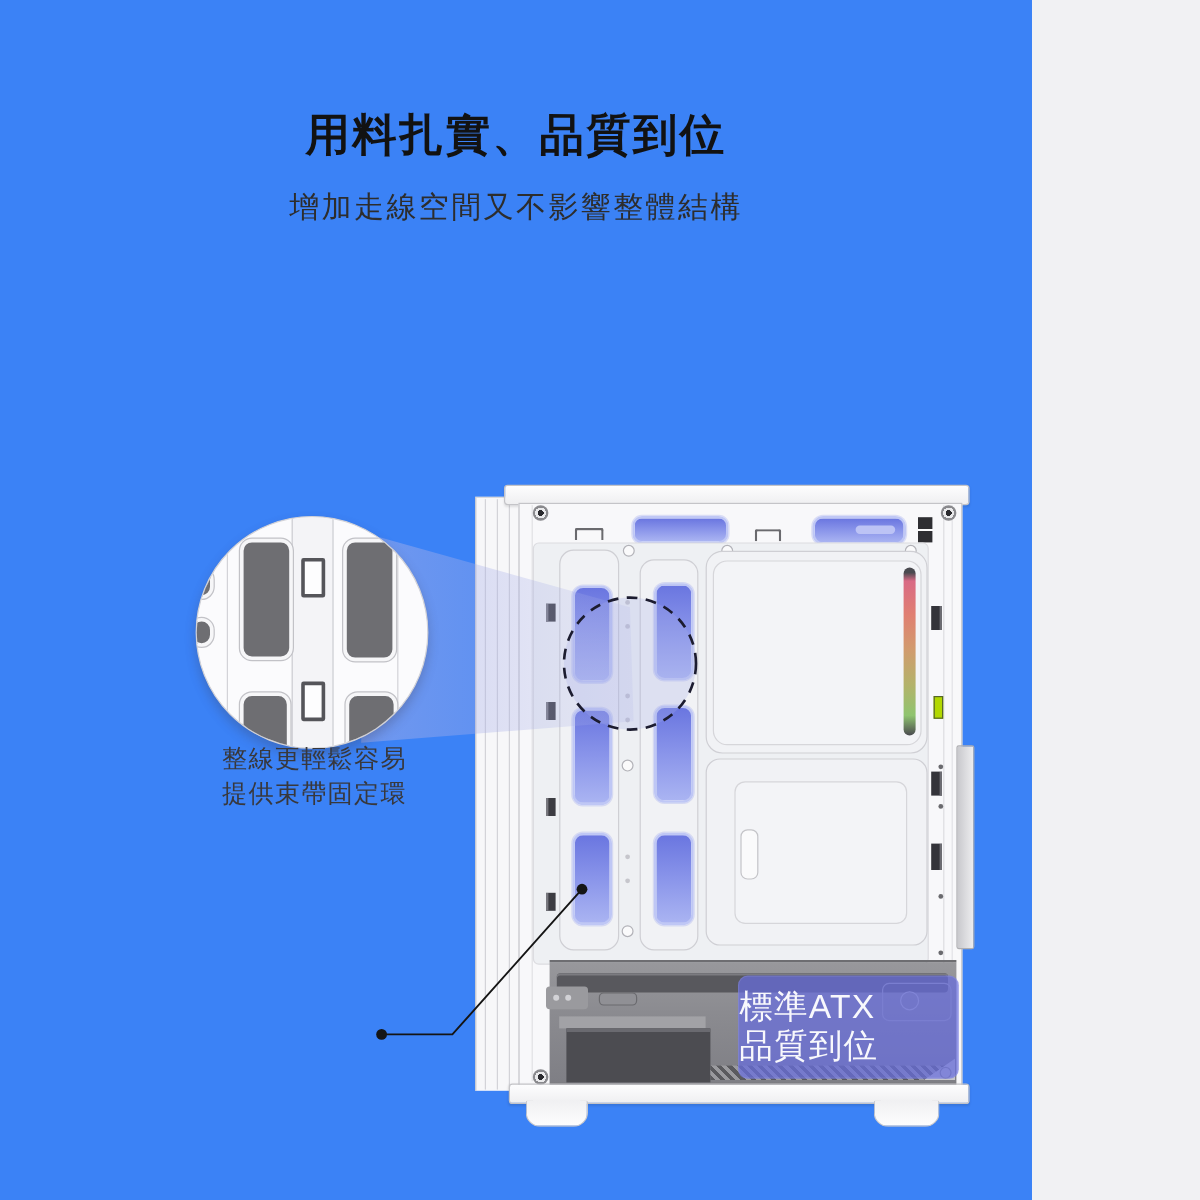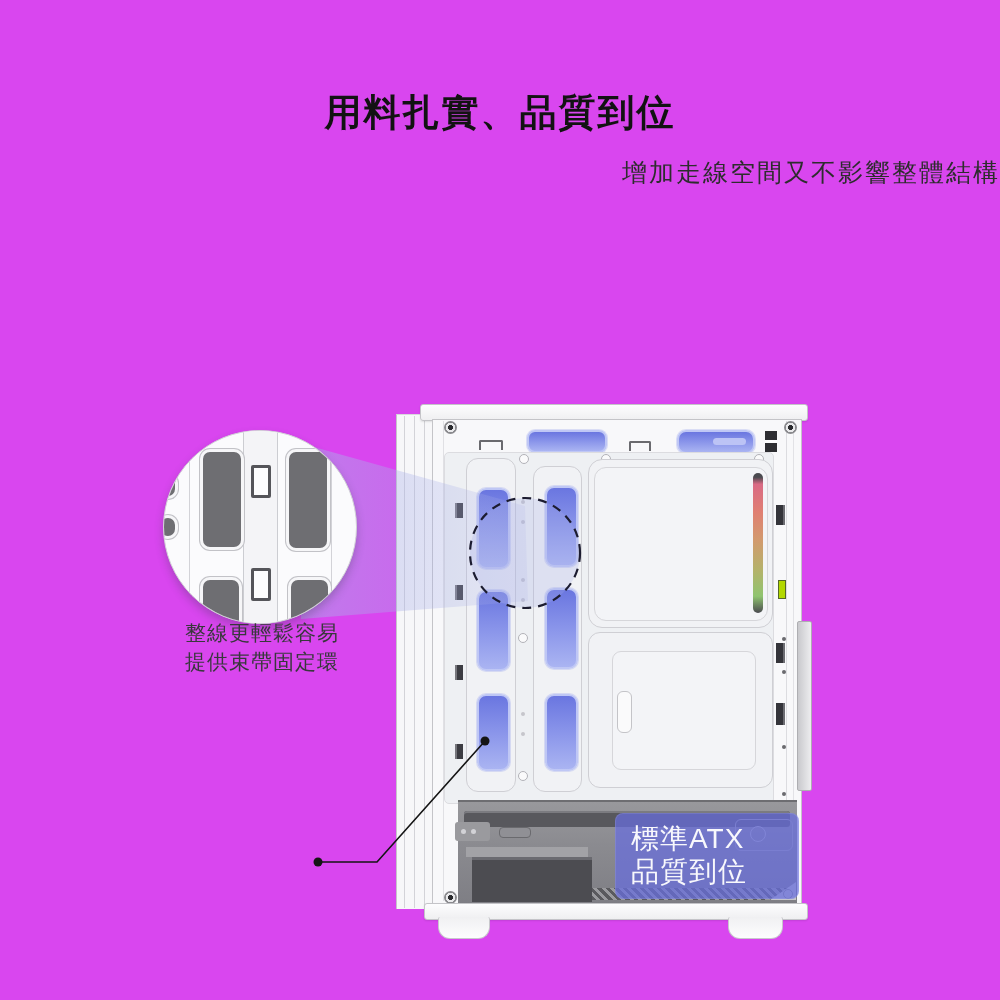--- a/index.html
+++ b/index.html
@@ -1,16 +1,16 @@
 <!DOCTYPE html>
 <html><head>
 <meta charset="utf-8">
 <style>
   html,body{margin:0;padding:0;background:#f1f1f3;}
-  #stage{position:relative;width:1000px;height:1000px;background:#d946ef;overflow:hidden;
+  #stage{position:relative;width:860px;height:1000px;background:#3b82f6;overflow:hidden;
          font-family:"Liberation Sans",sans-serif;}
   .abs{position:absolute;}
   
   .title{position:absolute;left:0;top:88px;width:100%;text-align:center;font-size:37px;
          font-weight:900;color:#121212;letter-spacing:2px;}
   .sub{position:absolute;left:0;width:100%;text-align:center;font-size:25px;color:#2d2d2d;letter-spacing:2px;}
   
   .rail{background:linear-gradient(180deg,#fdfdfe,#efeff1);border:1px solid #c4c4c8;border-radius:3px;
         box-shadow:0 1px 2px rgba(0,0,0,.10);}
   .frame{background:#f8f8fa;border:1px solid #c4c4c8;}
@@ -33,31 +33,31 @@
          background:#fbfbfd;border:1px solid #d2d2d7;overflow:hidden;
          box-shadow:0 5px 9px rgba(60,60,85,.30);z-index:6;}
   .dkhole{position:absolute;background:#6e6e72;border:3px solid #f6f6f8;border-radius:10px;
           box-shadow:0 0 0 1px #c2c2c7;}
   .tieloop{position:absolute;width:14px;height:27px;border:3px solid #55555a;background:#fdfdfe;border-radius:2px;}
   
   .callout{position:absolute;font-size:21px;color:#38383c;line-height:29px;letter-spacing:1px;z-index:7;}
   
   .atxbox{position:absolute;left:615px;top:813px;width:184px;height:86px;border-radius:8px;
           background:rgba(104,109,222,.72);box-shadow:inset 0 0 0 1px rgba(255,255,255,.10);
-          padding:9px 0 0 16px;box-sizing:border-box;z-index:4;}
+          padding:9px 0 0 1px;box-sizing:border-box;z-index:4;}
   .atxbox div{font-size:28px;line-height:33px;color:rgba(255,255,255,.95);letter-spacing:1px;}
   svg.overlay{position:absolute;left:0;top:0;z-index:5;pointer-events:none;}
 </style>
 </head>
 <body>
 
 <div id="stage">
 
   <div class="title">用料扎實、品質到位</div>
-  <div class="sub" style="top:156px;text-align:right;">增加走線空間又不影響整體結構</div>
+  <div class="sub" style="top:156px;">增加走線空間又不影響整體結構</div>
 
   <div class="abs" style="left:396px;top:414px;width:36px;height:494px;background:#f7f7f9;border-left:1px solid #c6c6ca;border-top:1px solid #d8d8dc;"></div>
   <div class="vline" style="left:404px;top:416px;height:492px;"></div>
   <div class="vline" style="left:414px;top:416px;height:492px;"></div>
   <div class="vline" style="left:424px;top:416px;height:492px;"></div>
 
   <div class="rail abs" style="left:420px;top:404px;width:386px;height:15px;"></div>
 
   <div class="frame abs" style="left:432px;top:419px;width:368px;height:486px;"></div>
   <div class="vline" style="left:443px;top:421px;height:480px;background:#e0e0e4;"></div>

